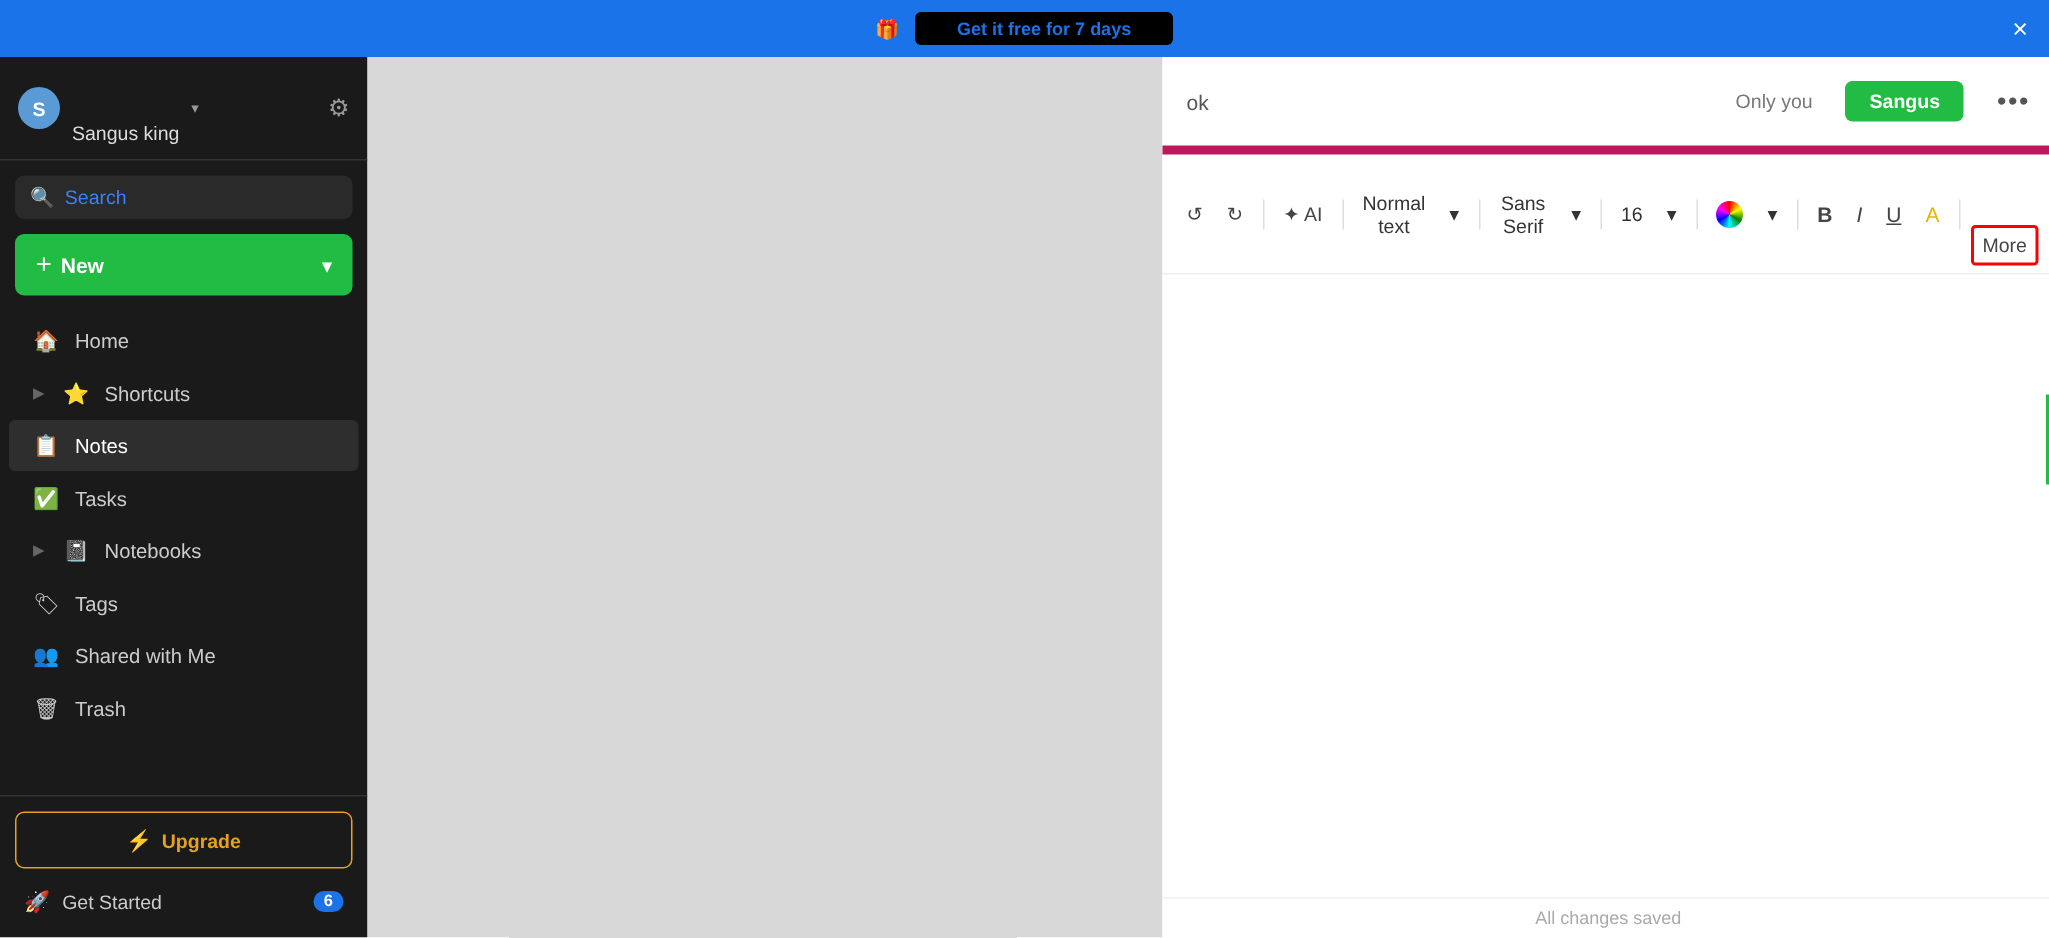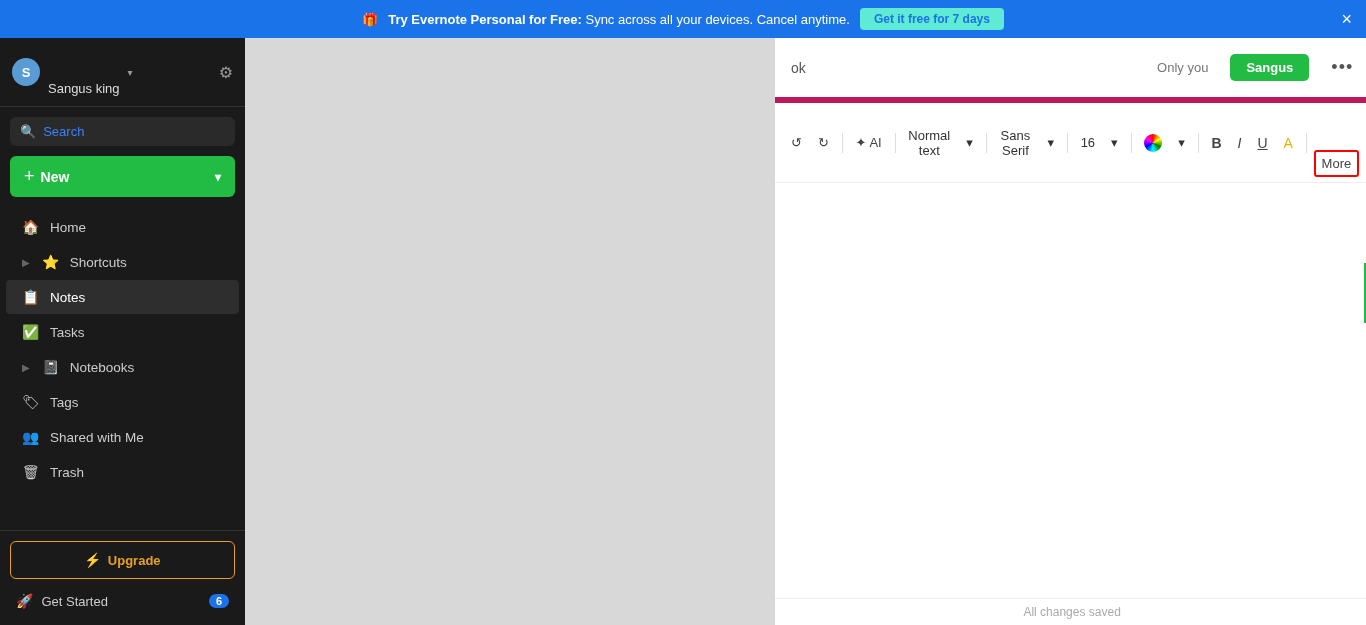--- a/index.html
+++ b/index.html
@@ -14,25 +14,25 @@
       align-items: center;
       justify-content: center;
       gap: 10px;
       font-size: 13px;
       position: relative;
       flex-shrink: 0;
     }
     .top-banner .try-text { font-weight: 400; }
     .top-banner .try-text b { font-weight: 700; }
     .top-banner .cta-btn {
-      background: #5eead4;
+      background: #000000;
       color: #1a73e8;
       border: none;
       border-radius: 4px;
-      padding: 4px 14px;
+      padding: 4px 28px;
       font-size: 12px;
       font-weight: 600;
       cursor: pointer;
     }
     .top-banner .close-banner {
       position: absolute;
       right: 14px;
       background: none;
       border: none;
       color: white;
@@ -313,23 +313,20 @@
     
     .nav-items::-webkit-scrollbar { width: 4px; }
     .nav-items::-webkit-scrollbar-track { background: transparent; }
     .nav-items::-webkit-scrollbar-thumb { background: #444; border-radius: 2px; }
   </style>
 </head>
 <body>
 
 <div class="top-banner">
   <span>🎁</span>
-  <span class="try-text">
-    <b>Try Evernote Personal for Free:</b><span> Sync across all your devices. Cancel anytime.</span>
-  </span>
   <button class="cta-btn">Get it free for 7 days</button>
   <button class="close-banner">×</button>
 </div>
 
 <div class="main-layout">
 
   <div class="sidebar">
 
     <div class="sidebar-header">
       <div class="user-info">

